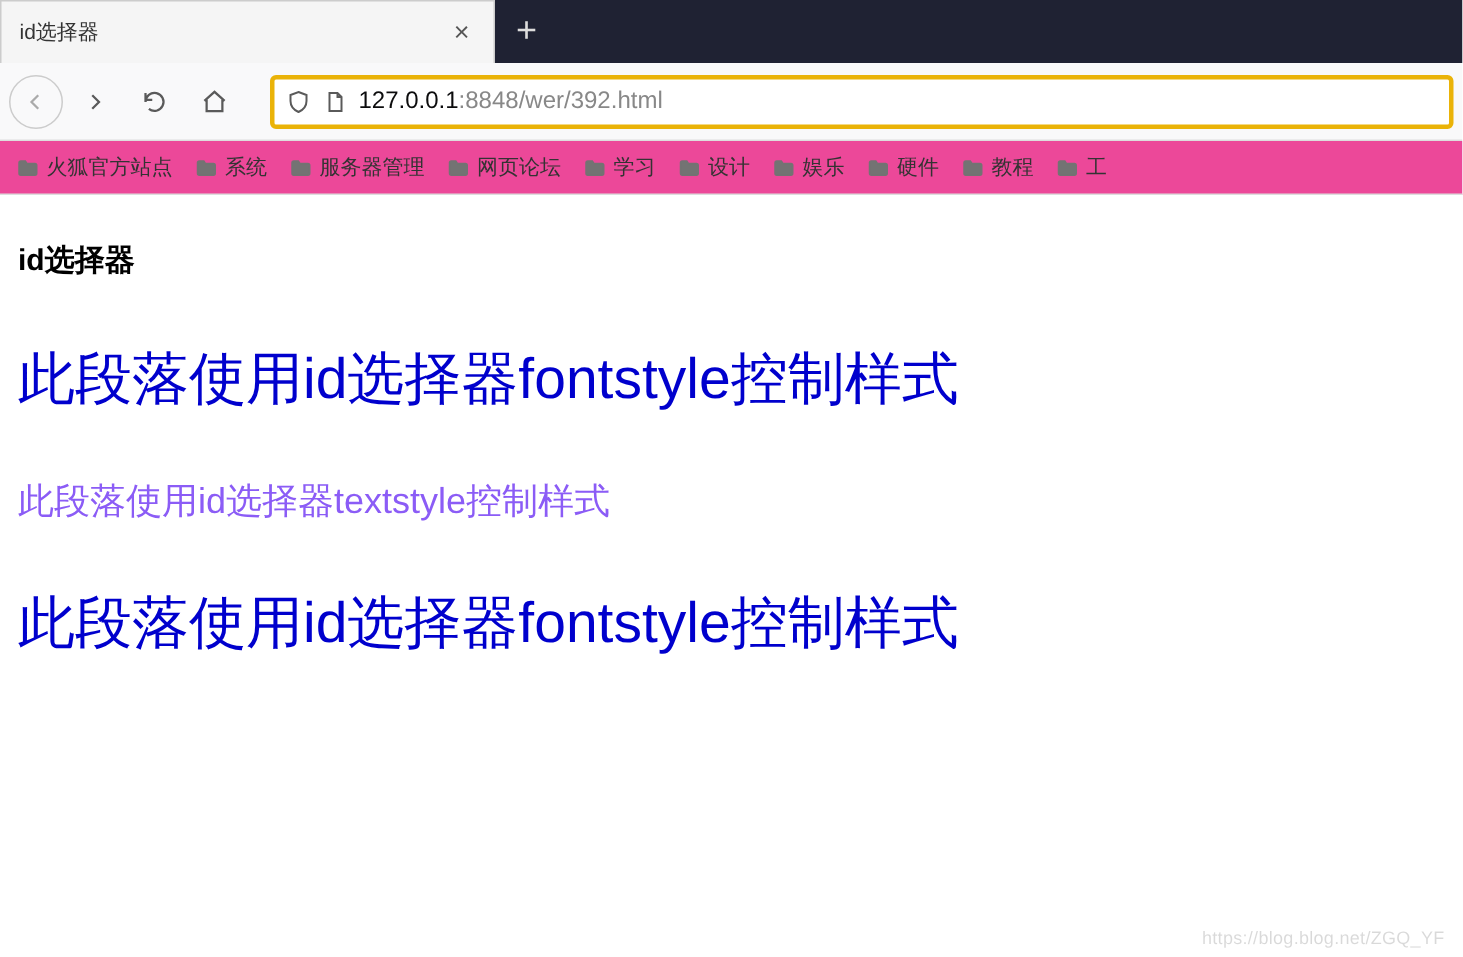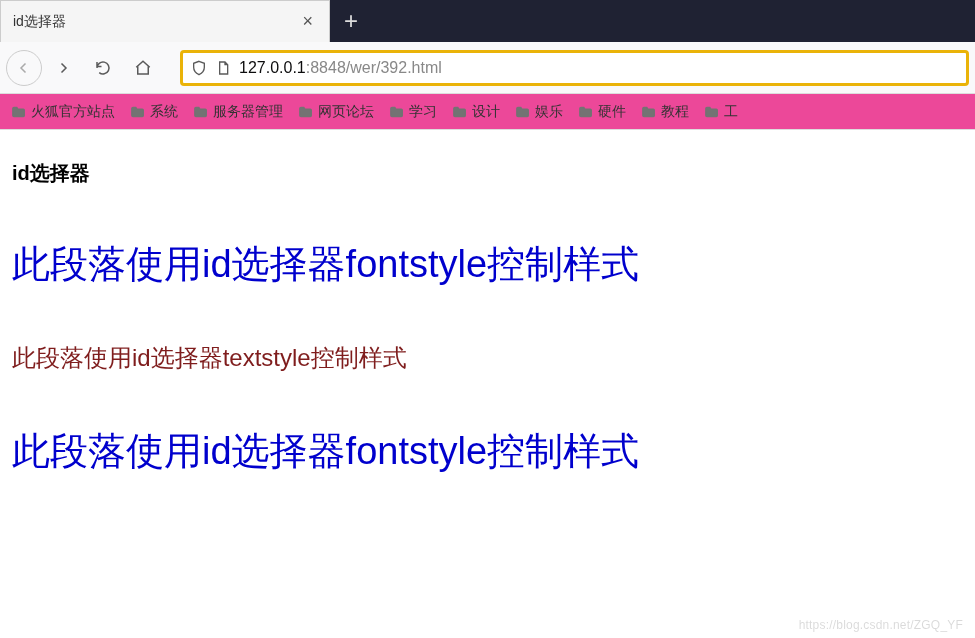--- a/index.html
+++ b/index.html
@@ -131,24 +131,24 @@
     }
     .page-content h4 {
       font-size: 20px;
       font-weight: bold;
       margin: 18px 0 20px 0;
       color: #000;
     }
     .p-fontstyle {
       color: #0000cd;
       font-size: 38px;
-      margin: 52px 0;
+      margin: 40px 0;
     }
     .p-textstyle {
-      color: #7f1d1d;
+      color: #8b5cf6;
       font-size: 24px;
       margin: 32px 0;
     }
     .watermark {
       position: absolute;
       right: 12px;
       bottom: 6px;
       font-size: 12px;
       color: rgba(0,0,0,0.15);
       letter-spacing: 0.2px;
@@ -271,13 +271,13 @@
     </div>
   </div>
 
 <div class="page-content">
   <h4>id选择器</h4>
   <p class="p-fontstyle">此段落使用id选择器fontstyle控制样式</p>
   <p class="p-textstyle">此段落使用id选择器textstyle控制样式</p>
   <p class="p-fontstyle">此段落使用id选择器fontstyle控制样式</p>
 </div>
 
-<div class="watermark">https://blog.csdn.net/ZGQ_YF</div>
+<div class="watermark">https://blog.blog.net/ZGQ_YF</div>
 
 </body></html>

